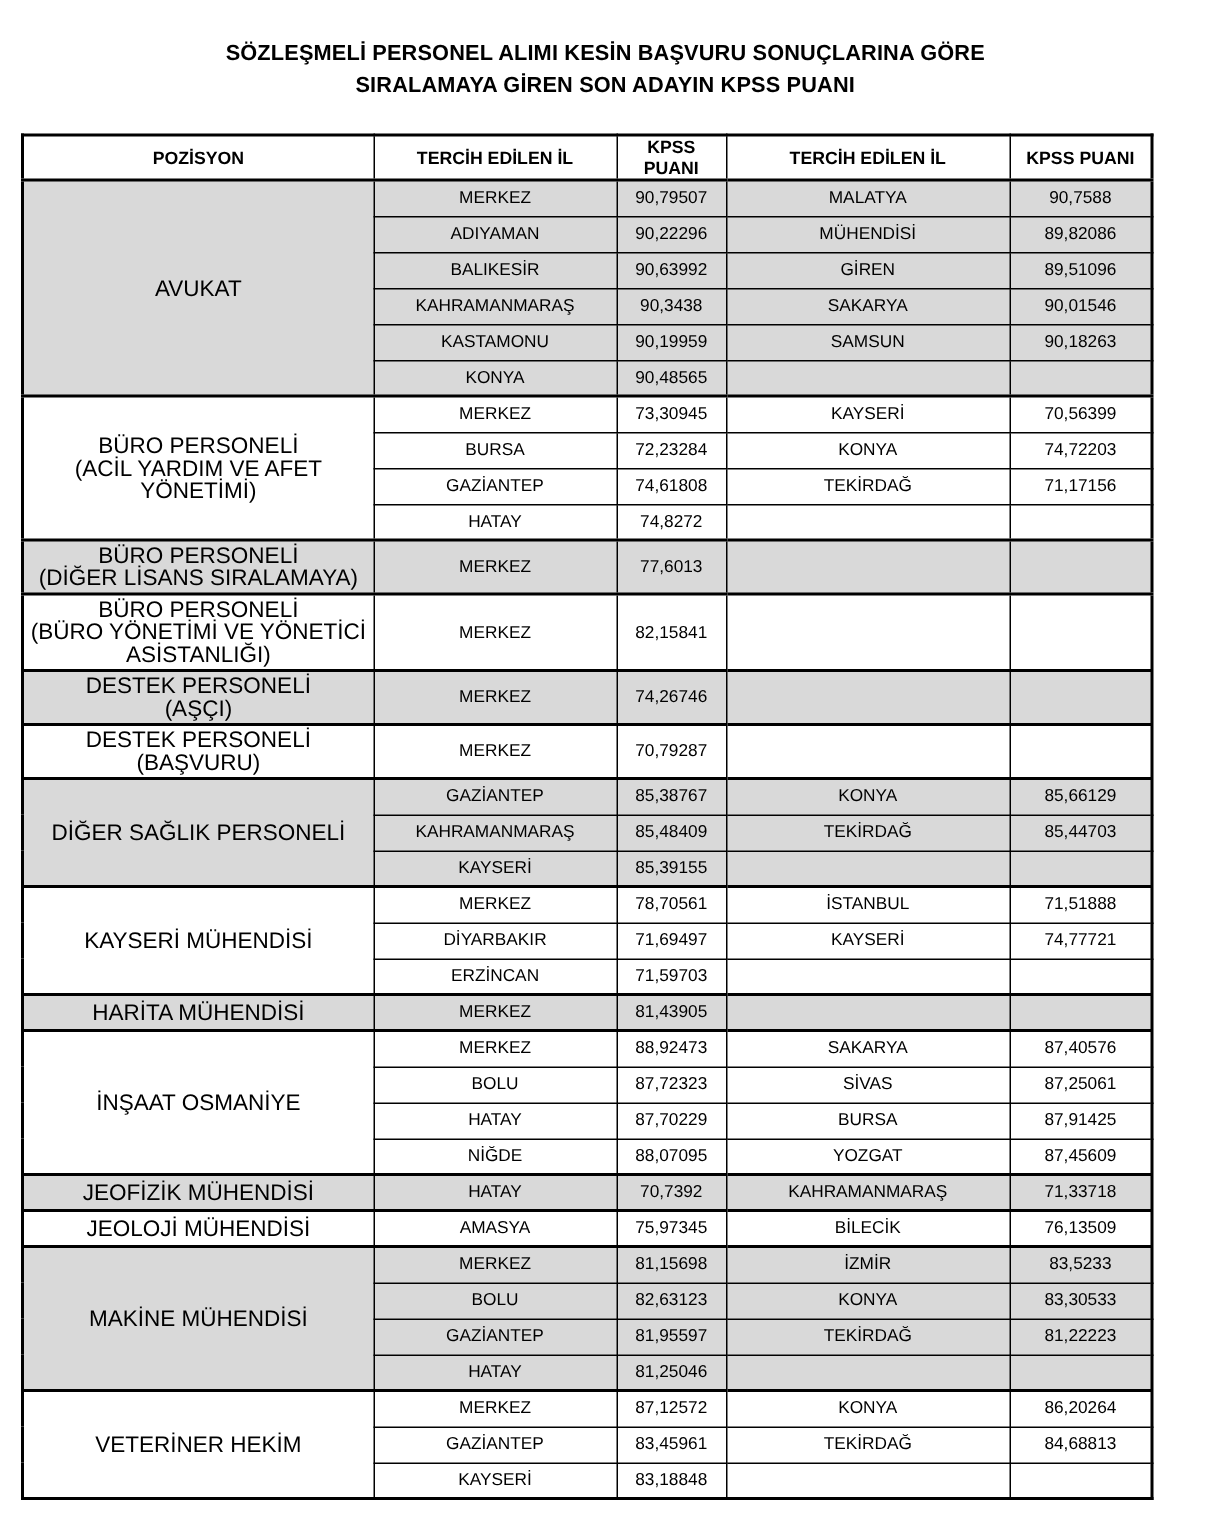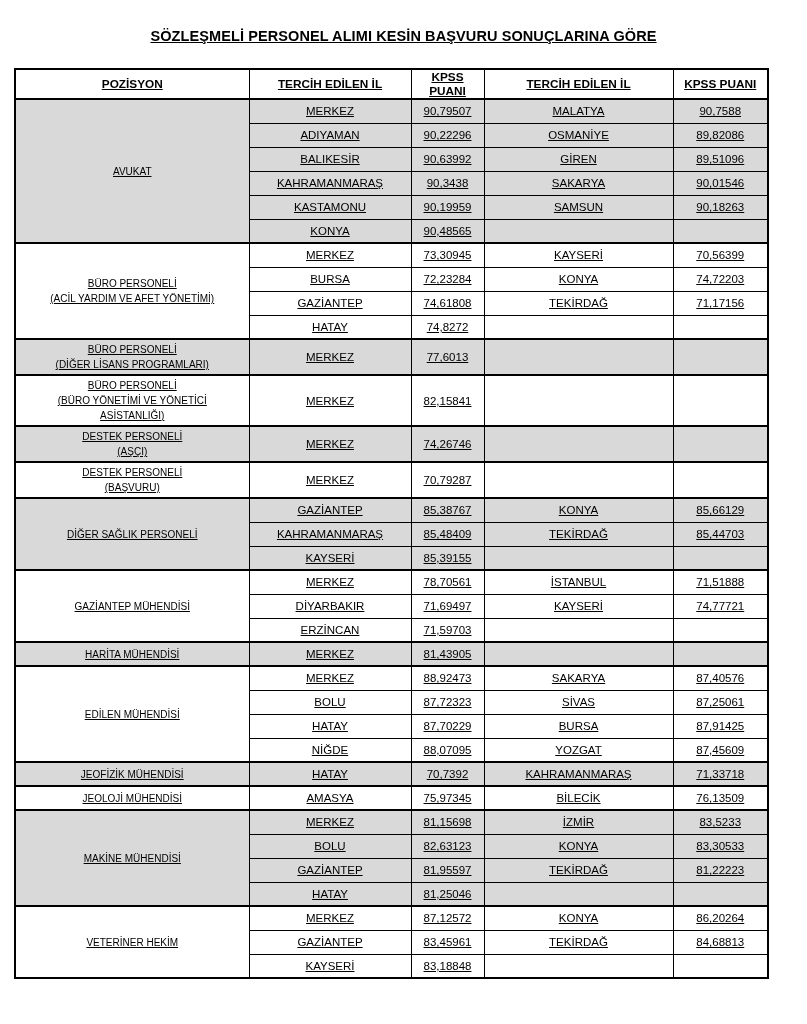--- a/index.html
+++ b/index.html
@@ -14,21 +14,20 @@
     font-family: "Liberation Sans", "DejaVu Sans", sans-serif;
     color: #000000;
     -webkit-font-smoothing: antialiased;
   }
 
   .page {
     position: relative;
     width: 807px;
     height: 932px;
     box-sizing: border-box;
-    text-decoration: underline;
   }
 
   
   .doc-title {
     margin: 0;
     padding: 26px 60px 0 60px;
     text-align: center;
     font-size: 14.5px;
     font-weight: bold;
     line-height: 21px;
@@ -77,40 +76,41 @@
     border-bottom: 2.5px solid #000;
   }
 
   
   table.kpss tr.group-start > td,
   table.kpss tr.group-start > th {
     border-top: 2.5px solid #000;
   }
 
   table.kpss td.pos-cell {
-    font-size: 10px;
+    font-size: 15px;
     line-height: 15px;
     padding: 2px 4px;
   }
 
   table.kpss td.pos-cell .pos-line { display: block; }
 
   
   table.kpss tr.shaded > td { background: #d9d9d9; }
   table.kpss tr.plain  > td { background: #ffffff; }
 
   table.kpss td.empty { font-size: 0; }
 </style>
 </head>
 <body>
 
 <div class="page">
 
   <h1 class="doc-title">
     <span class="title-line">SÖZLEŞMELİ PERSONEL ALIMI KESİN BAŞVURU SONUÇLARINA GÖRE</span>
+    <span class="title-line">SIRALAMAYA GİREN SON ADAYIN KPSS PUANI</span>
   </h1>
 
   <div class="table-wrap">
     <table class="kpss">
       <colgroup>
         <col class="c-pozisyon">
         <col class="c-il1">
         <col class="c-puan1">
         <col class="c-il2">
         <col class="c-puan2">
@@ -130,21 +130,21 @@
               <span class="pos-line">AVUKAT</span>
             </td>
             <td>MERKEZ</td>
             <td>90,79507</td>
             <td>MALATYA</td>
             <td>90,7588</td>
           </tr>
           <tr class="shaded">
             <td>ADIYAMAN</td>
             <td>90,22296</td>
-            <td>OSMANİYE</td>
+            <td>MÜHENDİSİ</td>
             <td>89,82086</td>
           </tr>
           <tr class="shaded">
             <td>BALIKESİR</td>
             <td>90,63992</td>
             <td>GİREN</td>
             <td>89,51096</td>
           </tr>
           <tr class="shaded">
             <td>KAHRAMANMARAŞ</td>
@@ -188,21 +188,21 @@
           </tr>
           <tr class="plain">
             <td>HATAY</td>
             <td>74,8272</td>
             <td class="empty"></td>
             <td class="empty"></td>
           </tr>
           <tr class="shaded group-start">
             <td class="pos-cell" rowspan="1">
               <span class="pos-line">BÜRO PERSONELİ</span>
-              <span class="pos-line">(DİĞER LİSANS PROGRAMLARI)</span>
+              <span class="pos-line">(DİĞER LİSANS SIRALAMAYA)</span>
             </td>
             <td>MERKEZ</td>
             <td>77,6013</td>
             <td class="empty"></td>
             <td class="empty"></td>
           </tr>
           <tr class="plain group-start">
             <td class="pos-cell" rowspan="1">
               <span class="pos-line">BÜRO PERSONELİ</span>
               <span class="pos-line">(BÜRO YÖNETİMİ VE YÖNETİCİ</span>
@@ -249,21 +249,21 @@
             <td>85,44703</td>
           </tr>
           <tr class="shaded">
             <td>KAYSERİ</td>
             <td>85,39155</td>
             <td class="empty"></td>
             <td class="empty"></td>
           </tr>
           <tr class="plain group-start">
             <td class="pos-cell" rowspan="3">
-              <span class="pos-line">GAZİANTEP MÜHENDİSİ</span>
+              <span class="pos-line">KAYSERİ MÜHENDİSİ</span>
             </td>
             <td>MERKEZ</td>
             <td>78,70561</td>
             <td>İSTANBUL</td>
             <td>71,51888</td>
           </tr>
           <tr class="plain">
             <td>DİYARBAKIR</td>
             <td>71,69497</td>
             <td>KAYSERİ</td>
@@ -279,21 +279,21 @@
             <td class="pos-cell" rowspan="1">
               <span class="pos-line">HARİTA MÜHENDİSİ</span>
             </td>
             <td>MERKEZ</td>
             <td>81,43905</td>
             <td class="empty"></td>
             <td class="empty"></td>
           </tr>
           <tr class="plain group-start">
             <td class="pos-cell" rowspan="4">
-              <span class="pos-line">EDİLEN MÜHENDİSİ</span>
+              <span class="pos-line">İNŞAAT OSMANİYE</span>
             </td>
             <td>MERKEZ</td>
             <td>88,92473</td>
             <td>SAKARYA</td>
             <td>87,40576</td>
           </tr>
           <tr class="plain">
             <td>BOLU</td>
             <td>87,72323</td>
             <td>SİVAS</td>

